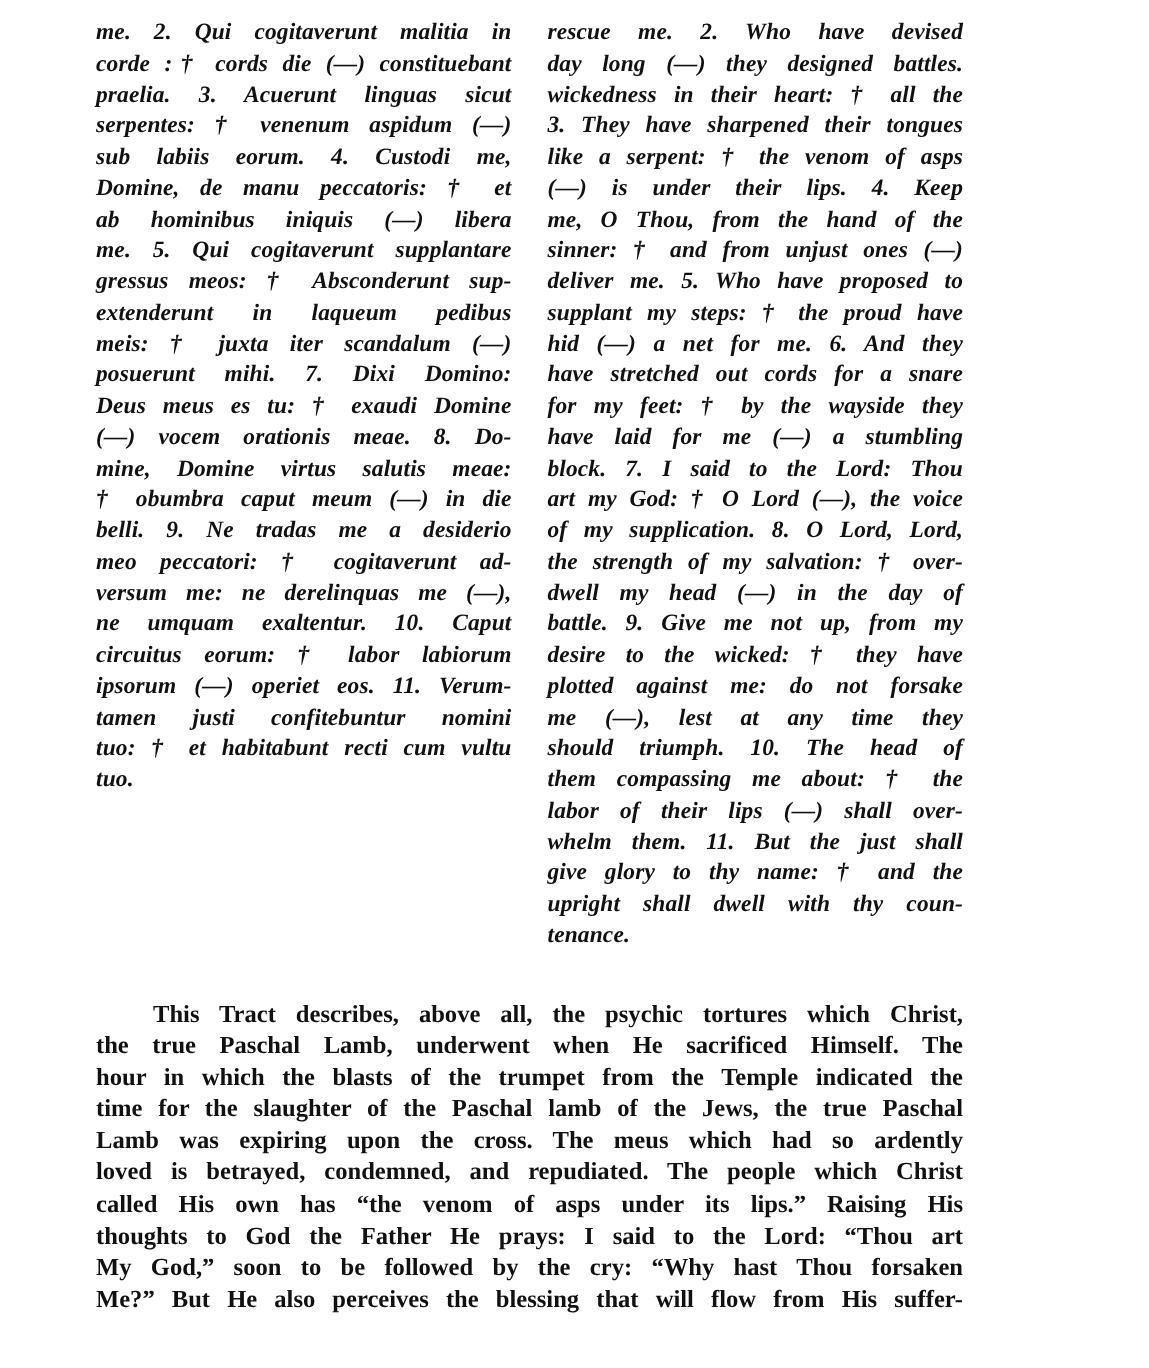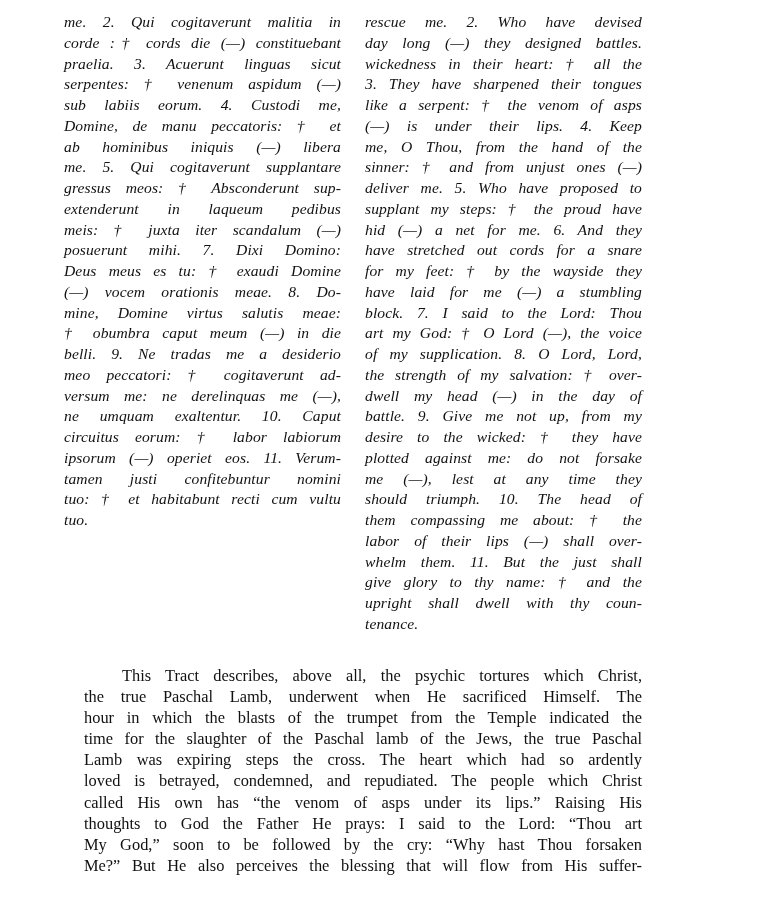--- a/index.html
+++ b/index.html
@@ -3,26 +3,26 @@
 <meta charset="utf-8">
 <style>
   html, body { margin: 0; padding: 0; background: #ffffff; }
   body { width: 766px; height: 912px; position: relative; overflow: hidden;
          font-family: "Liberation Serif", "DejaVu Serif", serif; color: #111; }
   .page { position: absolute; left: 0; top: 0; width: 766px; height: 912px; }
   .col { position: absolute; top: 12px; width: 277px; }
   .col.left { left: 64px; }
   .col.right { left: 365px; }
   .col .line { height: 20.75px; line-height: 20.75px; font-size: 15.6px; font-style: italic;
-               font-weight: normal; white-space: nowrap; text-align: justify; text-align-last: justify;
+               font-weight: bold; white-space: nowrap; text-align: justify; text-align-last: justify;
                letter-spacing: 0.1px; }
   .col .line.last { text-align-last: left; }
   .prose { position: absolute; left: 64px; top: 665px; width: 578px; }
   .prose .line { height: 21.1px; line-height: 21.1px; font-size: 16.4px; white-space: nowrap;
-                 text-align: justify; text-align-last: justify; font-weight: 400; margin-left: 20px; }
+                 text-align: justify; text-align-last: justify; font-weight: 700; }
   .prose .line.first { text-indent: 38px; }
   .prose .line.last { text-align-last: justify; }
 </style>
 </head>
 <body>
 
 <div class="page">
 
   <div class="col left">
     <div class="line">me. 2. Qui cogitaverunt malitia in</div>
@@ -83,21 +83,21 @@
     <div class="line">give glory to thy name: † and the</div>
     <div class="line">upright shall dwell with thy coun-</div>
     <div class="line last">tenance.</div>
   </div>
 
   <div class="prose">
     <div class="line first">This Tract describes, above all, the psychic tortures which Christ,</div>
     <div class="line">the true Paschal Lamb, underwent when He sacrificed Himself. The</div>
     <div class="line">hour in which the blasts of the trumpet from the Temple indicated the</div>
     <div class="line">time for the slaughter of the Paschal lamb of the Jews, the true Paschal</div>
-    <div class="line">Lamb was expiring steps the cross. The heart which had so ardently</div>
+    <div class="line">Lamb was expiring upon the cross. The meus which had so ardently</div>
     <div class="line">loved is betrayed, condemned, and repudiated. The people which Christ</div>
     <div class="line">called His own has “the venom of asps under its lips.” Raising His</div>
     <div class="line">thoughts to God the Father He prays: I said to the Lord: “Thou art</div>
     <div class="line">My God,” soon to be followed by the cry: “Why hast Thou forsaken</div>
     <div class="line last">Me?” But He also perceives the blessing that will flow from His suffer-</div>
   </div>
 
 </div>
 
 </body></html>

